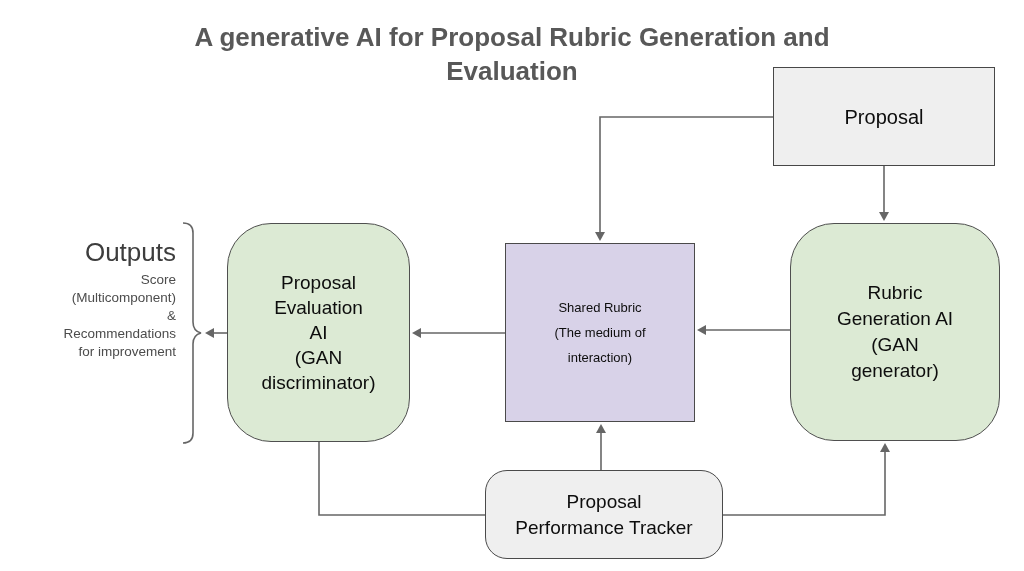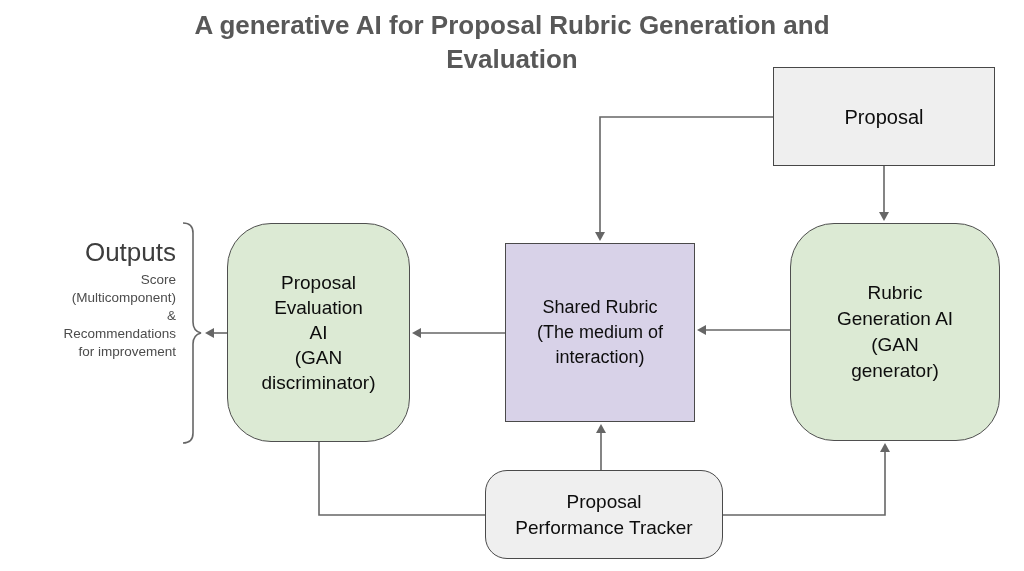--- a/index.html
+++ b/index.html
@@ -3,21 +3,21 @@
 <meta charset="utf-8">
 <style>
   html,body{margin:0;padding:0;}
   body{
     width:1024px;height:571px;position:relative;overflow:hidden;
     background:#ffffff;
     font-family:"Liberation Sans", sans-serif;
   }
   .stage{position:absolute;inset:0;width:1024px;height:571px;}
   .title{
-    position:absolute;top:8px;left:0;right:0;margin:0 auto;
+    position:absolute;top:8px;left:0;right:0;margin:12px auto;
     max-width:660px;text-align:center;
     font-size:26px;line-height:34px;color:#585858;
     white-space:normal;z-index:2;
   }
   .node{
     position:absolute;display:flex;flex-direction:row;
     align-items:center;justify-content:center;text-align:center;
     box-sizing:border-box;z-index:2;color:#0d0d0d;
   }
   .prewrap{white-space:pre-line;}
@@ -28,21 +28,21 @@
   .node-proposal .node-title{font-size:20px;line-height:24px;}
   .node-proposal .node-subtitle{font-size:14px;line-height:19px;}
   .node-evaluation{
     left:227px;top:223px;width:183px;height:219px;
     background:#dcead4;border:1.5px solid #4f4f4f;border-radius:44px;
     font-size:19px;line-height:25px;
   }
   .node-shared{
     left:505px;top:243px;width:190px;height:179px;
     background:#d8d2e8;border:1.5px solid #4a4a4a;
-    font-size:18px;line-height:25px;
+    font-size:13px;line-height:25px;
   }
   .node-generator{
     left:790px;top:223px;width:210px;height:218px;
     background:#dcead4;border:1.5px solid #4f4f4f;border-radius:44px;
     font-size:19px;line-height:26px;
   }
   .node-tracker{
     left:485px;top:470px;width:238px;height:89px;
     background:#efefef;border:1.5px solid #4a4a4a;border-radius:22px;
     font-size:19px;line-height:26px;

